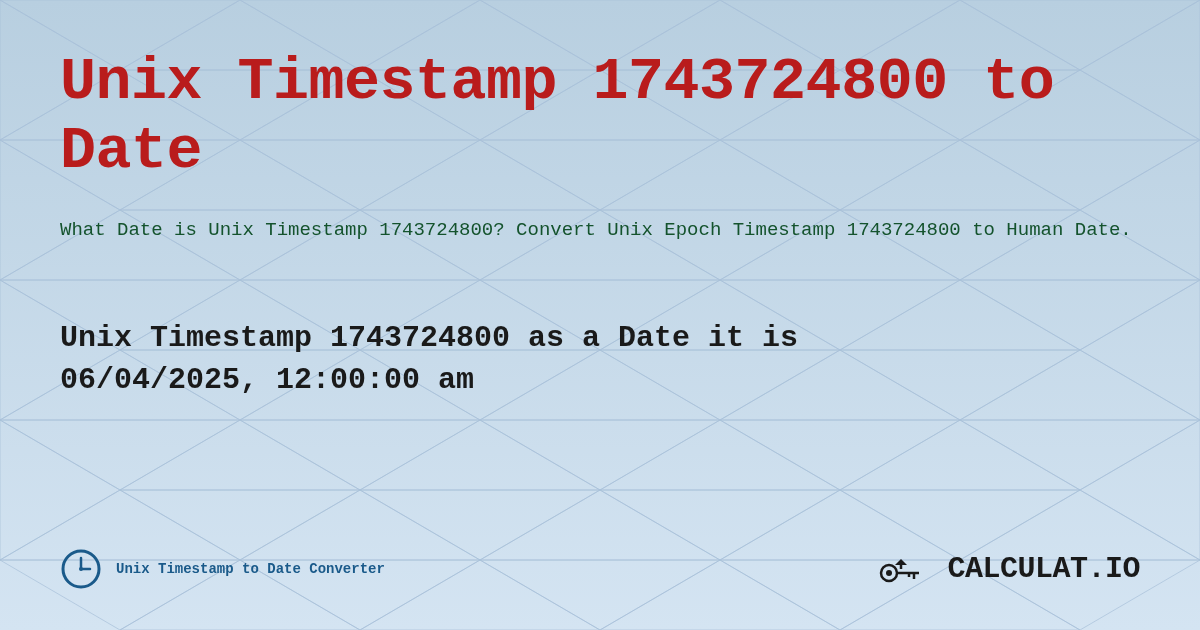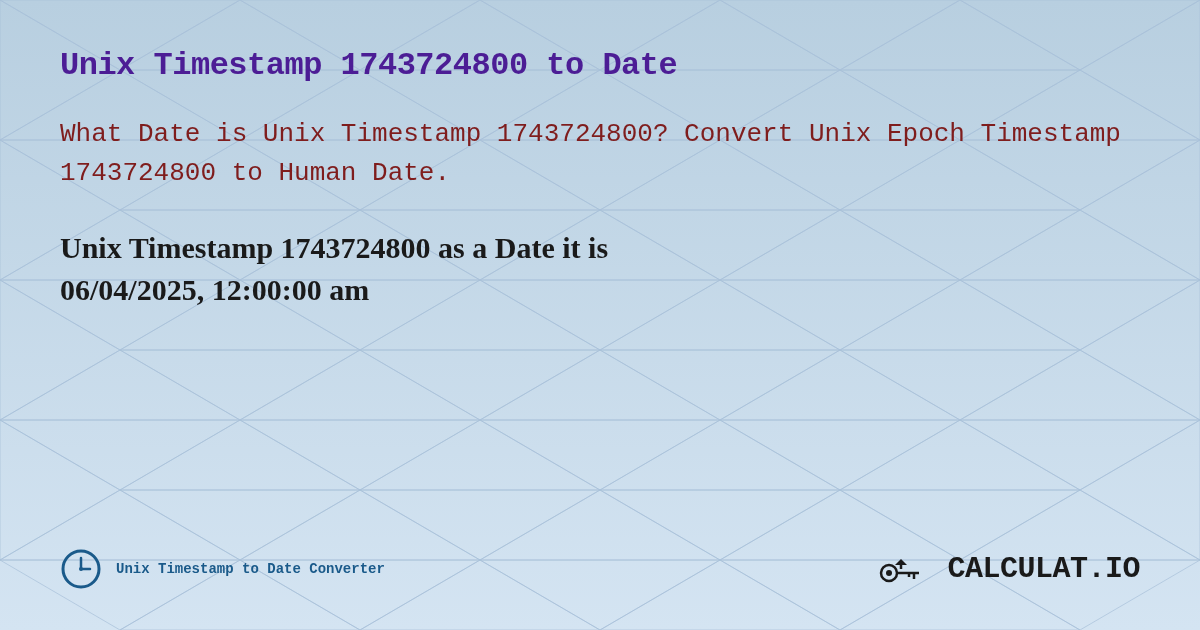--- a/index.html
+++ b/index.html
@@ -40,39 +40,38 @@
       justify-content: space-between;
     }
 
     .main-section {
       display: flex;
       flex-direction: column;
       gap: 0;
     }
 
     .page-title {
-      font-size: 32px;
+      font-size: 60px;
       font-weight: 900;
-      color: #4c1d95;
+      color: #b91c1c;
       letter-spacing: -0.5px;
       line-height: 1.15;
       margin-bottom: 30px;
     }
 
     .description {
-      font-size: 26px;
-      color: #7f1d1d;
+      font-size: 19px;
+      color: #14532d;
       line-height: 1.5;
-      margin-bottom: 24px;
+      margin-bottom: 52px;
       font-weight: 400;
     }
 
     .result-section {
-      margin-top: 10px;
-      font-family: Liberation Serif, serif;
+      margin-top: 20px;
     }
 
     .result-text {
       font-size: 30px;
       font-weight: 900;
       color: #1a1a1a;
       line-height: 1.4;
     }
 
     .footer {

